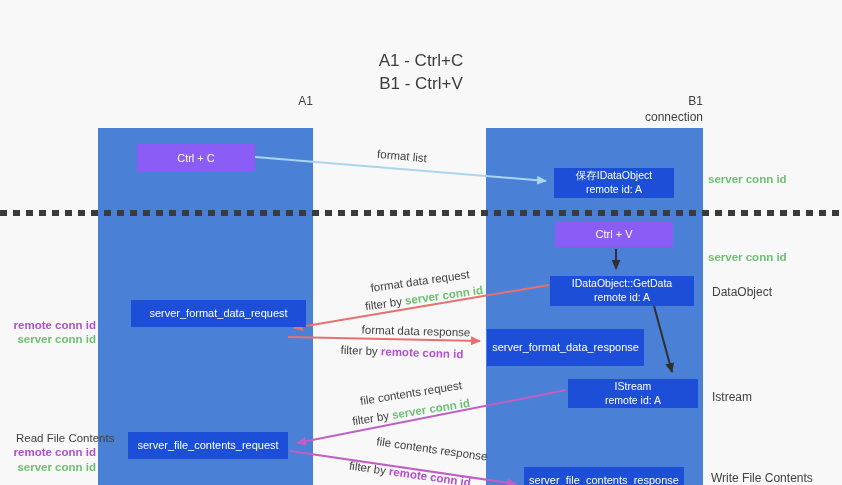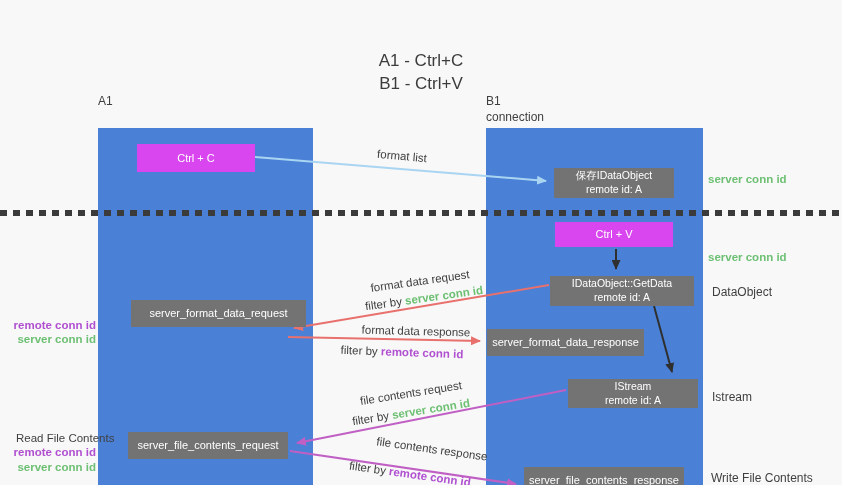--- a/index.html
+++ b/index.html
@@ -3,32 +3,32 @@
 <meta charset="utf-8">
 <style>
   html,body{margin:0;padding:0;}
   body{background:#f8f8f8;}
   .canvas{
     position:relative;width:842px;height:485px;background:#f8f8f8;
     font-family:"Liberation Sans",sans-serif;overflow:hidden;color:#3f3f3f;margin-top:40px;
   }
   .title{position:absolute;left:0;top:10px;width:842px;text-align:center;
     font-size:17px;line-height:1.35;color:#3c3c3c;}
-  .lane-header{position:absolute;top:54px;text-align:left;font-size:12px;line-height:1.3;color:#3f3f3f;}
+  .lane-header{position:absolute;top:54px;text-align:right;font-size:12px;line-height:1.3;color:#3f3f3f;}
   .lane-header.a1{left:98px;width:215px;}
   .lane-header.b1{left:486px;width:217px;}
   .lane{position:absolute;top:88px;height:372px;background:#4a80d6;}
   .lane.a1{left:98px;width:215px;}
   .lane.b1{left:486px;width:217px;}
   .dotted{position:absolute;left:0;top:170px;width:842px;height:6px;
     background:repeating-linear-gradient(90deg,#3b3b3b 0 7px,transparent 7px 13px);}
   .node{position:absolute;display:flex;flex-direction:column;align-items:center;justify-content:center;
     color:#fff;text-align:center;font-size:11px;line-height:1.3;}
-  .green{background:#d946ef;}
-  .orange{background:#737373;}
+  .green{background:#8b5cf6;}
+  .orange{background:#1d4ed8;}
   .two-line{font-size:10.5px;}
   .ann{position:absolute;font-size:12px;color:#3f3f3f;white-space:nowrap;}
   .conn-green{color:#6dc073;font-weight:bold;font-size:11.5px;}
   .conn-purple{color:#b050d0;font-weight:bold;font-size:11.5px;}
   .left-stack{position:absolute;left:0;width:96px;text-align:right;line-height:1.25;}
   .arrow-label{position:absolute;font-size:11.5px;color:#3f3f3f;white-space:nowrap;
     transform:translate(-50%,-50%);}
   svg.arrows{position:absolute;left:0;top:0;pointer-events:none;}
 </style>
 </head>
@@ -87,21 +87,21 @@
 
   <div class="node green" style="left:555px;top:182px;width:118px;height:25px;">Ctrl + V</div>
 
   <div class="node orange two-line" style="left:550px;top:236px;width:144px;height:30px;">
     <div>IDataObject::GetData</div>
     <div>remote id: A</div>
   </div>
 
   <div class="node orange" style="left:131px;top:260px;width:175px;height:27px;">server_format_data_request</div>
 
-  <div class="node orange" style="left:487px;top:289px;width:157px;height:27px;">server_format_data_response</div>
+  <div class="node orange" style="left:487px;top:289px;width:157px;height:37px;">server_format_data_response</div>
 
   <div class="node orange two-line" style="left:568px;top:339px;width:130px;height:29px;">
     <div>IStream</div>
     <div>remote id: A</div>
   </div>
 
   <div class="node orange" style="left:524px;top:427px;width:160px;height:27px;">server_file_contents_response</div>
 
   <div class="node orange" style="left:128px;top:392px;width:160px;height:27px;">server_file_contents_request</div>
 

